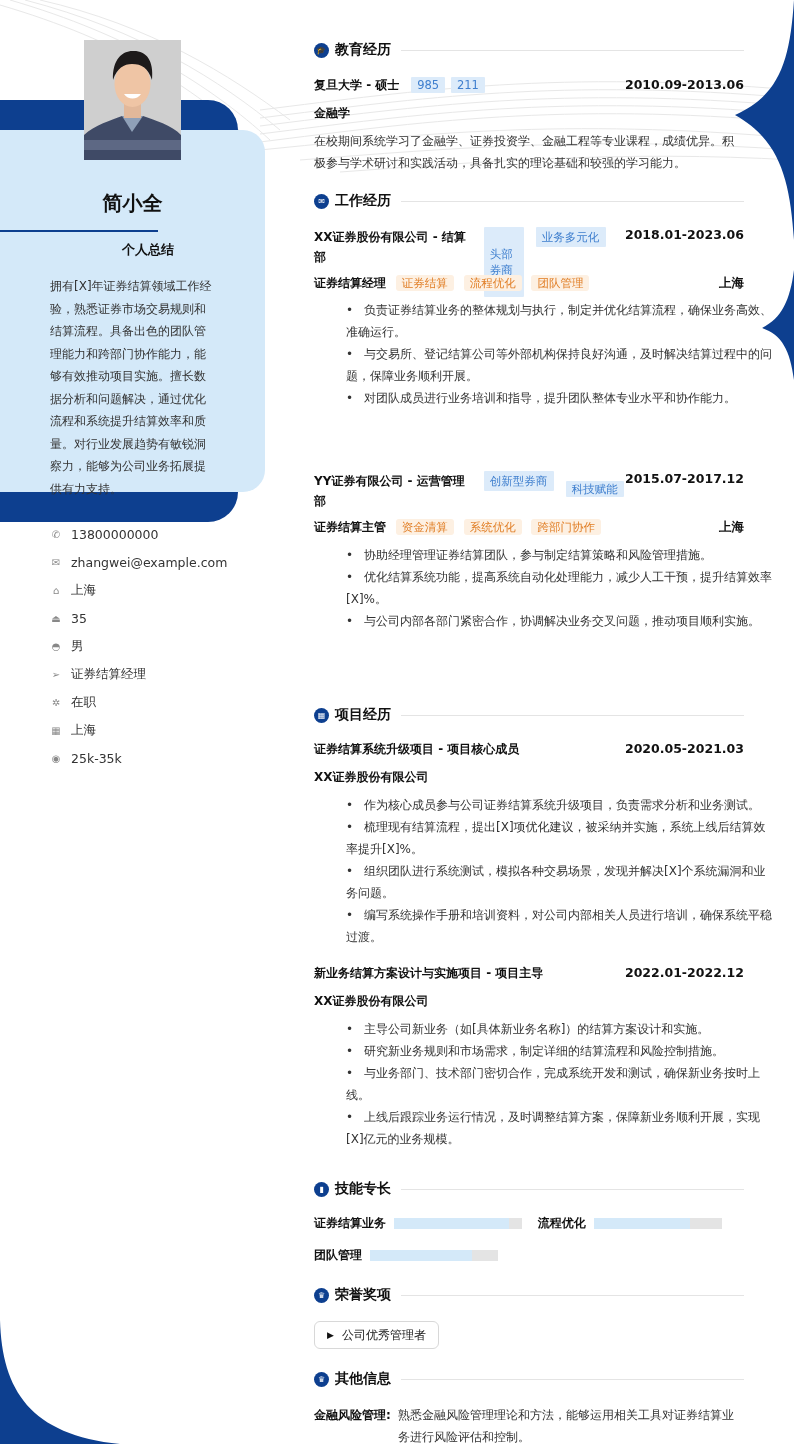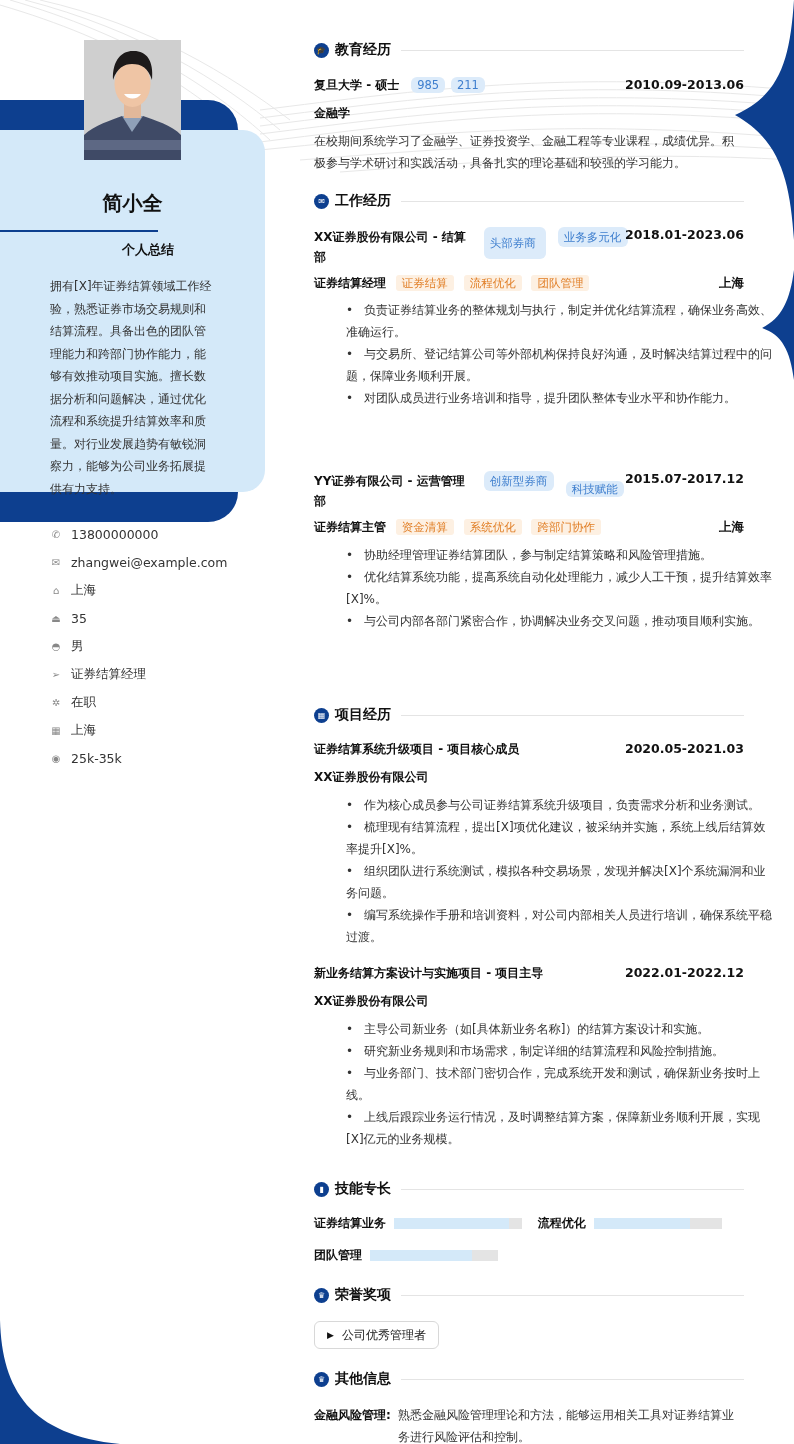--- a/index.html
+++ b/index.html
@@ -24,21 +24,21 @@
   
   .main { position: absolute; left: 314px; top: 0; width: 430px; }
   .sec-head { position: absolute; left: 0; display: flex; align-items: center; width: 430px; }
   .sec-icon { width: 15px; height: 15px; border-radius: 50%; background: #0d3f8f; color: #fff; font-size: 8px; display: inline-flex; align-items: center; justify-content: center; margin-right: 6px; }
   .sec-title { font-size: 14px; font-weight: bold; color: #111; }
   .sec-line { flex: 1; height: 1px; background: #e4e4e4; margin-left: 10px; }
 
   .row { position: absolute; left: 0; width: 430px; }
   .bold { font-weight: bold; color: #111; font-size: 12px; }
   .date { position: absolute; right: 0; font-weight: bold; color: #111; font-size: 12.5px; }
-  .tag-blue { display: inline-block; background: #dcebfa; color: #3f7fce; font-size: 11.5px; padding: 0 6px; line-height: 16px; border-radius: 6px; margin-left: 8px; vertical-align: top; }
+  .tag-blue { display: inline-block; background: #dcebfa; color: #3f7fce; font-size: 11.5px; padding: 0 6px; line-height: 16px; border-radius: 1px; margin-left: 8px; vertical-align: top; }
   .tag-orange { display: inline-block; background: #fdf0e2; color: #e07d24; font-size: 11.5px; padding: 0 6px; line-height: 16px; border-radius: 3px; margin-left: 6px; }
   .desc { font-size: 12px; line-height: 22px; color: #333; }
   .bullets { list-style: none; margin-left: 32px; }
   .bullets li { font-size: 12px; line-height: 22px; color: #333; margin-bottom: 0px; }
   .bullets li::before { content: "•"; display: inline-block; width: 18px; color: #333; }
 
   .skill-bar { display: inline-block; width: 128px; height: 11px; background: #e4e4e4; vertical-align: middle; margin-left: 8px; position: relative; }
   .skill-bar .fill { position: absolute; left: 0; top: 0; height: 11px; background: #d4e9f9; }
 
   .award-btn { position: absolute; left: 0; height: 28px; border: 1px solid #d8d8d8; border-radius: 6px; display: flex; align-items: center; padding: 0 12px; font-size: 12px; color: #222; background: #fff; }
@@ -151,21 +151,21 @@
   <div class="row desc" style="top:130px">在校期间系统学习了金融学、证券投资学、金融工程等专业课程，成绩优异。积极参与学术研讨和实践活动，具备扎实的理论基础和较强的学习能力。</div>
 
   <div class="sec-head" style="top:192px">
     <span class="sec-icon">✉</span>
     <span class="sec-title">工作经历</span>
     <span class="sec-line"></span>
   </div>
 
   <div class="row" style="top:227px">
     <span class="bold" style="display:inline-block;width:158px;line-height:20px;vertical-align:top">XX证券股份有限公司 - 结算部</span>
-    <span class="tag-blue" style="width:62px;white-space:normal;line-height:16px;padding:8px 6px">头部券商</span>
+    <span class="tag-blue" style="width:40px;white-space:normal;line-height:16px;padding:19px 6px">头部券商</span>
     <span class="tag-blue" style="width:70px;white-space:normal;line-height:16px;padding:2px 6px">业务多元化</span>
     <span class="date" style="top:0">2018.01-2023.06</span>
   </div>
   <div class="row" style="top:275px">
     <span class="bold">证券结算经理</span>
     <span class="tag-orange">证券结算</span>
     <span class="tag-orange">流程优化</span>
     <span class="tag-orange">团队管理</span>
     <span class="date" style="top:0">上海</span>
   </div>

